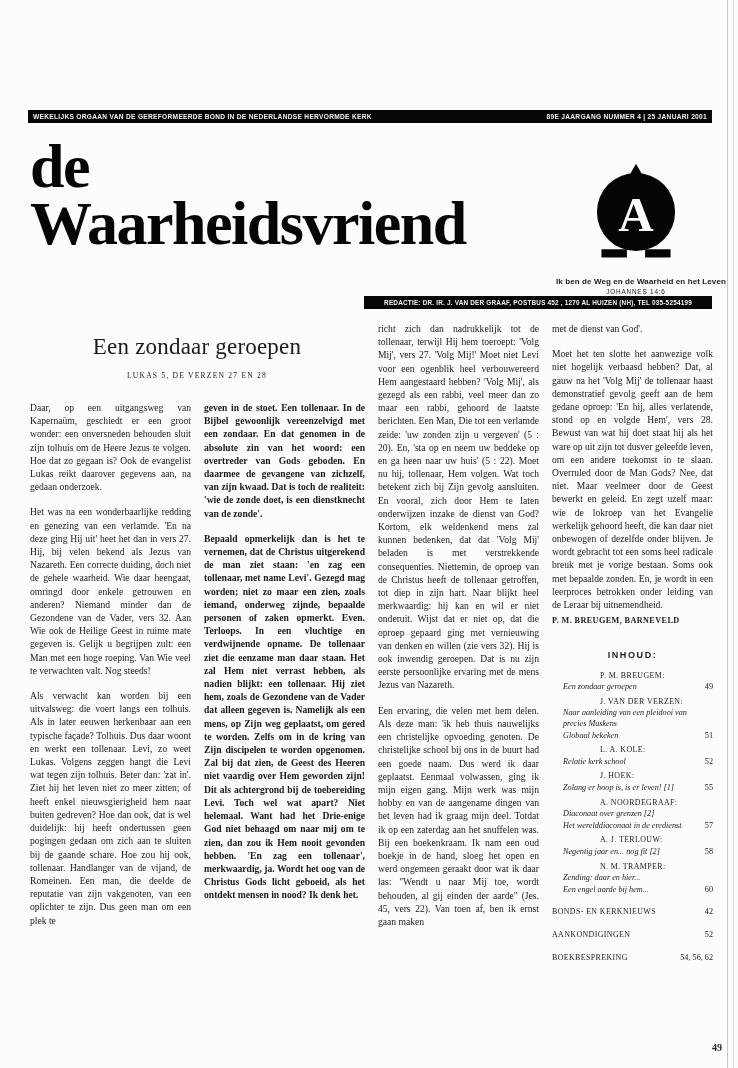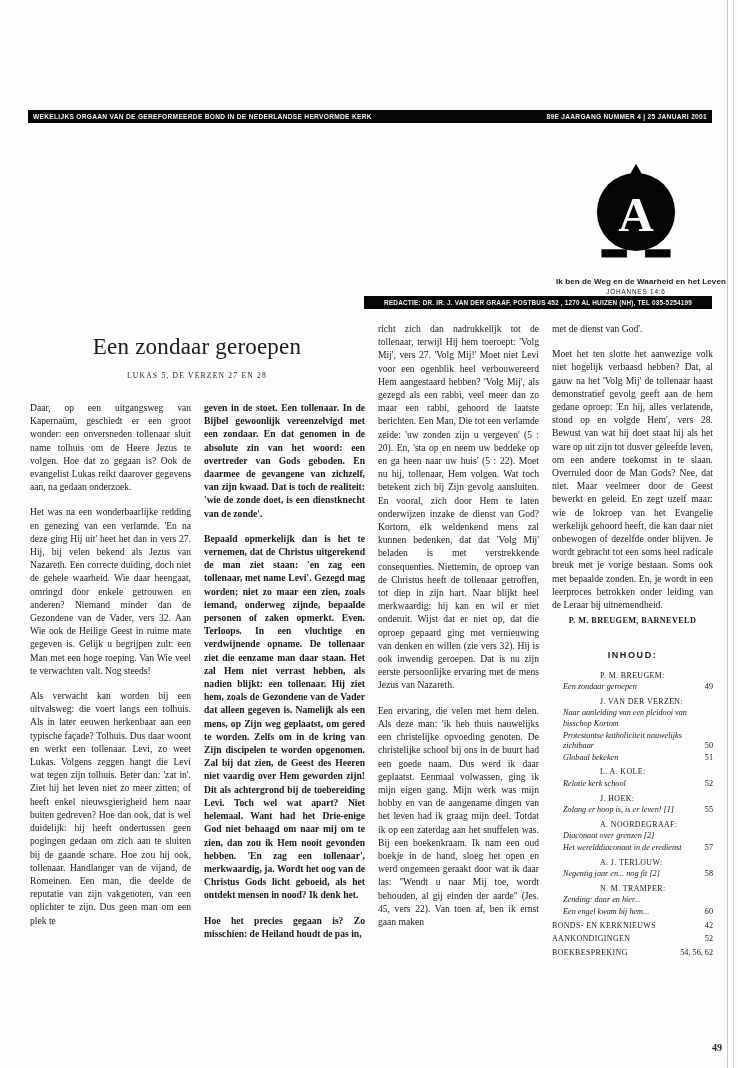--- a/index.html
+++ b/index.html
@@ -58,60 +58,64 @@
     font-size:9.6px; line-height:13.2px; text-align:justify; color:#191919;
   }
   .col p { margin:0 0 12px 0; }
   .col p:last-child { margin-bottom:0; }
   .col1 { left:30px;  top:401px; }
   .col2 { left:204px; top:401px;font-weight:bold; }
   .col3 { left:378px; top:322px; }
   .col4 { left:552px; top:322px; }
 
   .author-line {
-    text-align:center; font-weight:bold; font-size:8.2px; letter-spacing:0.4px;
+    text-align:left; font-weight:bold; font-size:8.2px; letter-spacing:0.4px;
     margin-top:3px;
   }
 
   
   .inhoud { margin-top:22px; text-align:left; }
   .inhoud-heading {
     font-family:"Liberation Sans", sans-serif; font-weight:bold; font-size:9px;
     letter-spacing:1.6px; margin-bottom:8px;text-align:center;
   }
   .inhoud-line {
     display:flex; justify-content:space-between; align-items:flex-end;
     font-size:8.2px; line-height:10.6px; margin-bottom:1px;
   }
   .inhoud-line .line-text { flex:1; }
   .inhoud-line .line-page { margin-left:6px; white-space:nowrap; font-style:normal; }
   .inhoud-line.t-author { margin-top:4px; }
   .inhoud-line.t-author .line-text { font-size:7.9px; letter-spacing:0.4px;padding-left:48px; }
   .inhoud-line.t-item .line-text { font-style:italic; padding-left:11px; }
-  .inhoud-line.t-section { margin-top:3px; }
+  .inhoud-line.t-section { margin-top:12px; }
   .inhoud-line.t-section .line-text { font-size:7.9px; letter-spacing:0.4px; }
 
   .page-number {
     position:absolute; right:16px; top:1042px;
     font-weight:bold; font-size:10px; color:#2a2a2a;
   }
 </style>
 </head>
 <body>
 
 <div class="page">
 
   <div class="page-edge"></div>
   <div class="page-edge2"></div>
 
   <div class="topbar">
     <span>WEKELIJKS ORGAAN VAN DE GEREFORMEERDE BOND IN DE NEDERLANDSE HERVORMDE KERK</span>
     <span>89E JAARGANG NUMMER 4 | 25 JANUARI 2001</span>
   </div>
 
+  <div class="masthead">
+    <div>de</div>
+    <div>Waarheidsvriend</div>
+  </div>
 
   <div class="logo-block">
     <svg class="logo-svg" viewBox="0 0 100 110" aria-hidden="true">
       <polygon points="50,2 33,32 67,32" fill="#050505"></polygon>
       <circle cx="50" cy="55" r="43" fill="#050505"></circle>
       <rect x="12" y="96" width="28" height="9" fill="#050505"></rect>
       <rect x="60" y="96" width="28" height="9" fill="#050505"></rect>
       <text x="50" y="76" font-size="54" font-weight="bold" text-anchor="middle" fill="#fcfcfa" font-family="Liberation Serif, serif">A</text>
     </svg>
     <div class="motto">Ik ben de Weg en de Waarheid en het Leven</div>
@@ -122,30 +126,29 @@
     <span>REDACTIE: DR. IR. J. VAN DER GRAAF, POSTBUS 452 , 1270 AL HUIZEN (NH), TEL 035-5254199</span>
   </div>
 
   <div class="article-head">
     <div class="article-title">Een zondaar geroepen</div>
     <div class="article-sub">LUKAS 5, DE VERZEN 27 EN 28</div>
   </div>
 
   <div class="col col1">
 
-  <p>Daar, op een uitgangsweg van Kapernaüm, geschiedt er een groot wonder: een onversneden tollenaar sluit name tolhuis om de Heere Jezus te volgen. Hoe dat zo gegaan is? Ook de evangelist Lukas reikt daarover gegevens aan, na gedaan onderzoek.</p>
+  <p>Daar, op een uitgangsweg van Kapernaüm, geschiedt er een groot wonder: een onversneden behouden sluit zijn tolhuis om de Heere Jezus te volgen. Hoe dat zo gegaan is? Ook de evangelist Lukas reikt daarover gegevens aan, na gedaan onderzoek.</p>
       <p>Het was na een wonderbaarlijke redding en genezing van een verlamde. 'En na deze ging Hij uit' heet het dan in vers 27. Hij, bij velen bekend als Jezus van Nazareth. Een correcte duiding, doch niet de gehele waarheid. Wie daar heengaat, omringd door enkele getrouwen en anderen? Niemand minder dan de Gezondene van de Vader, vers 32. Aan Wie ook de Heilige Geest in ruime mate gegeven is. Gelijk u begrijpen zult: een Man met een hoge roeping. Van Wie veel te verwachten valt. Nog steeds!</p>
       <p>Als verwacht kan worden bij een uitvalsweg: die voert langs een tolhuis. Als in later eeuwen herkenbaar aan een typische façade? Tolhuis. Dus daar woont en werkt een tollenaar. Levi, zo weet Lukas. Volgens zeggen hangt die Levi wat tegen zijn tolhuis. Beter dan: 'zat in'. Ziet hij het leven niet zo meer zitten; of heeft enkel nieuwsgierigheid hem naar buiten gedreven? Hoe dan ook, dat is wel duidelijk: hij heeft ondertussen geen pogingen gedaan om zich aan te sluiten bij de gaande schare. Hoe zou hij ook, tollenaar. Handlanger van de vijand, de Romeinen. Een man, die deelde de reputatie van zijn vakgenoten, van een oplichter te zijn. Dus geen man om een plek te</p>
     </div>
 
   <div class="col col2">
 
   <p>geven in de stoet. Een tollenaar. In de Bijbel gewoonlijk vereenzelvigd met een zondaar. En dat genomen in de absolute zin van het woord: een overtreder van Gods geboden. En daarmee de gevangene van zichzelf, van zijn kwaad. Dat is toch de realiteit: 'wie de zonde doet, is een dienstknecht van de zonde'.</p>
       <p>Bepaald opmerkelijk dan is het te vernemen, dat de Christus uitgerekend de man ziet staan: 'en zag een tollenaar, met name Levi'. Gezegd mag worden; niet zo maar een zien, zoals iemand, onderweg zijnde, bepaalde personen of zaken opmerkt. Even. Terloops. In een vluchtige en verdwijnende opname. De tollenaar ziet die eenzame man daar staan. Het zal Hem niet verrast hebben, als nadien blijkt: een tollenaar. Hij ziet hem, zoals de Gezondene van de Vader dat alleen gegeven is. Namelijk als een mens, op Zijn weg geplaatst, om gered te worden. Zelfs om in de kring van Zijn discipelen te worden opgenomen. Zal bij dat zien, de Geest des Heeren niet vaardig over Hem geworden zijn! Dit als achtergrond bij de toebereiding Levi. Toch wel wat apart? Niet helemaal. Want had het Drie-enige God niet behaagd om naar mij om te zien, dan zou ik Hem nooit gevonden hebben. 'En zag een tollenaar', merkwaardig, ja. Wordt het oog van de Christus Gods licht geboeid, als het ontdekt mensen in nood? Ik denk het.</p>
-      <p>Hoe het precies gegaan is? Zo misschien: de Heiland houdt de pas in,</p>
     </div>
 
   <div class="col col3">
 
   <p>richt zich dan nadrukkelijk tot de tollenaar, terwijl Hij hem toeroept: 'Volg Mij', vers 27. 'Volg Mij!' Moet niet Levi voor een ogenblik heel verbouwereerd Hem aangestaard hebben? 'Volg Mij', als gezegd als een rabbi, veel meer dan zo maar een rabbi, gehoord de laatste berichten. Een Man, Die tot een verlamde zeide: 'uw zonden zijn u vergeven' (5 : 20). En, 'sta op en neem uw beddeke op en ga heen naar uw huis' (5 : 22). Moet nu hij, tollenaar, Hem volgen. Wat toch betekent zich bij Zijn gevolg aansluiten. En vooral, zich door Hem te laten onderwijzen inzake de dienst van God? Kortom, elk weldenkend mens zal kunnen bedenken, dat dat 'Volg Mij' beladen is met verstrekkende consequenties. Niettemin, de oproep van de Christus heeft de tollenaar getroffen, tot diep in zijn hart. Naar blijkt heel merkwaardig: hij kan en wil er niet onderuit. Wijst dat er niet op, dat die oproep gepaard ging met vernieuwing van denken en willen (zie vers 32). Hij is ook inwendig geroepen. Dat is nu zijn eerste persoonlijke ervaring met de mens Jezus van Nazareth.</p>
       <p>Een ervaring, die velen met hem delen. Als deze man: 'ik heb thuis nauwelijks een christelijke opvoeding genoten. De christelijke school bij ons in de buurt had een goede naam. Dus werd ik daar geplaatst. Eenmaal volwassen, ging ik mijn eigen gang. Mijn werk was mijn hobby en van de aangename dingen van het leven had ik graag mijn deel. Totdat ik op een zaterdag aan het snuffelen was. Bij een boekenkraam. Ik nam een oud boekje in de hand, sloeg het open en werd ongemeen geraakt door wat ik daar las: "Wendt u naar Mij toe, wordt behouden, al gij einden der aarde" (Jes. 45, vers 22). Van toen af, ben ik ernst gaan maken</p>
     </div>
 
   <div class="col col4">
     <div>
@@ -168,28 +171,24 @@
             <span class="line-text">Een zondaar geroepen</span>
             <span class="line-page">49</span>
           </div>
 
           <div class="inhoud-line t-author">
             <span class="line-text">J. VAN DER VERZEN:</span>
             <span class="line-page"></span>
           </div>
 
           <div class="inhoud-line t-item">
-            <span class="line-text">Naar aanleiding van een pleidooi van bisschop Kortom</span>
-            <span class="line-page"></span>
-          </div>
-
-          <div class="inhoud-line t-item">
-            <span class="line-text">Protestantse katholiciteit nauwelijks zichtbaar</span>
-            <span class="line-page">50</span>
-          </div>
+            <span class="line-text">Naar aanleiding van een pleidooi van precies Muskens</span>
+            <span class="line-page"></span>
+          </div>
+
 
           <div class="inhoud-line t-item">
             <span class="line-text">Globaal bekeken</span>
             <span class="line-page">51</span>
           </div>
 
           <div class="inhoud-line t-author">
             <span class="line-text">L. A. KOLE:</span>
             <span class="line-page"></span>
           </div>
@@ -238,21 +237,21 @@
             <span class="line-text">N. M. TRAMPER:</span>
             <span class="line-page"></span>
           </div>
 
           <div class="inhoud-line t-item">
             <span class="line-text">Zending: daar en hier...</span>
             <span class="line-page"></span>
           </div>
 
           <div class="inhoud-line t-item">
-            <span class="line-text">Een engel kwam bij hem...</span>
+            <span class="line-text">Een engel aarde bij hem...</span>
             <span class="line-page">60</span>
           </div>
 
           <div class="inhoud-line t-section">
             <span class="line-text">BONDS- EN KERKNIEUWS</span>
             <span class="line-page">42</span>
           </div>
 
           <div class="inhoud-line t-section">
             <span class="line-text">AANKONDIGINGEN</span>

